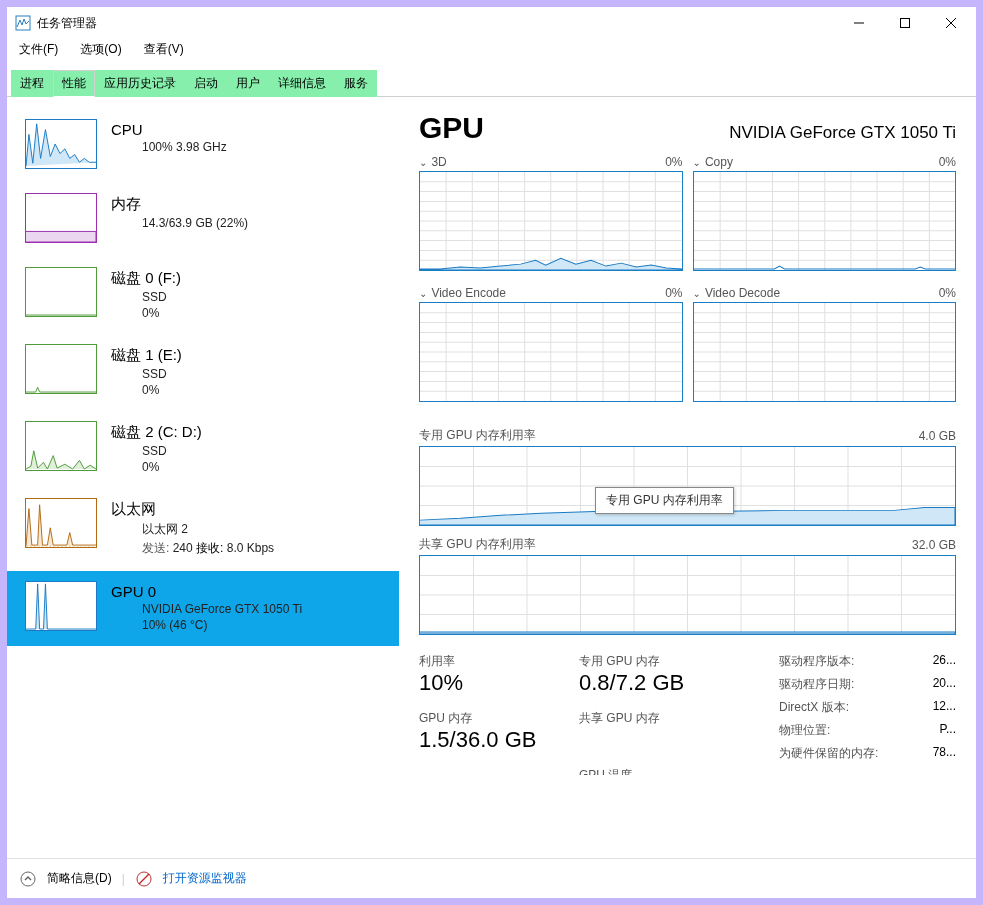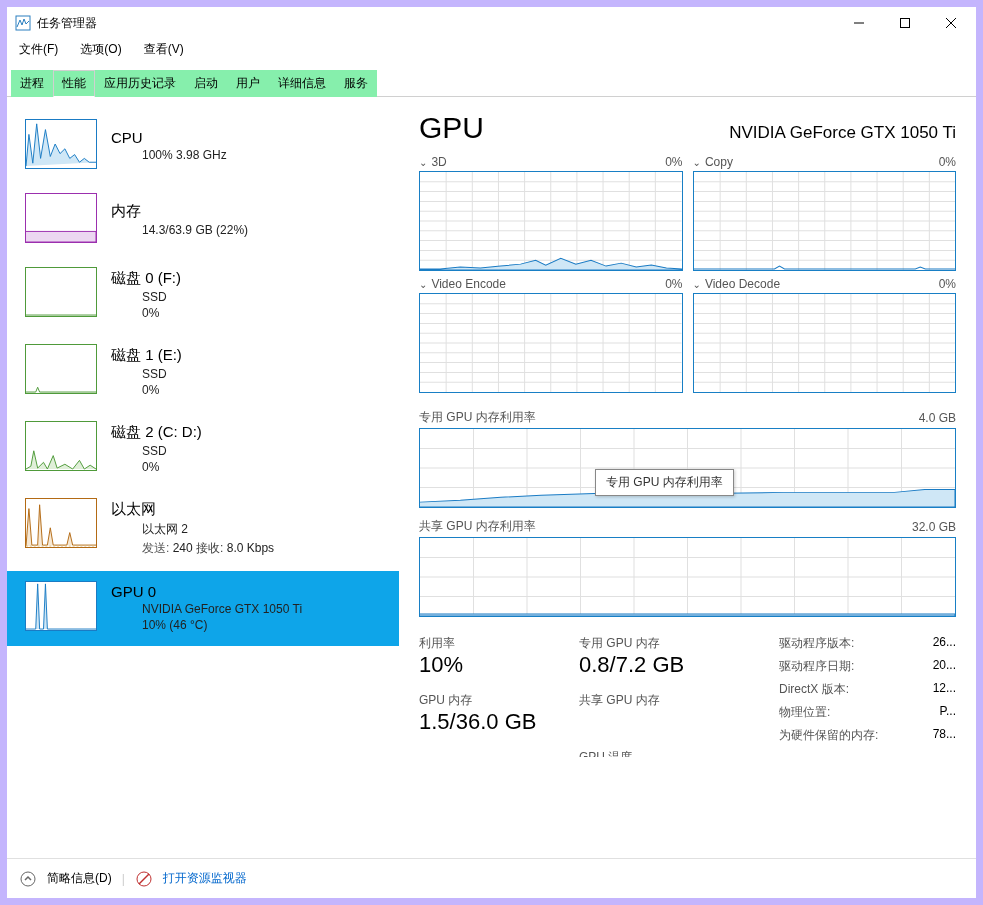--- a/index.html
+++ b/index.html
@@ -14,28 +14,28 @@
 .menubar span { padding: 2px 4px; }
 .tabs { display: flex; border-bottom: 1px solid #d0d0d0; padding: 0 4px; margin-top: 6px; }
 .tab { padding: 4px 8px; font-size: 12px; border: 1px solid transparent; border-bottom: none; position: relative; top: 1px; background: #86efac; }
 .tab.active { border-color: #d0d0d0; border-bottom: 1px solid #fff; }
 .content { flex: 1; display: flex; overflow: hidden; }
 .sidebar { width: 392px; overflow-y: auto; padding: 12px 0 0 0; }
 .sidebar-item { display: flex; padding: 10px 12px 14px 18px; gap: 14px; }
 .sidebar-item.selected { background: #0ea5e9; }
 .mini-graph { width: 72px; height: 50px; border: 1px solid; position: relative; flex-shrink: 0; }
 .mini-graph svg { width: 100%; height: 100%; display: block; }
-.sidebar-info { display: flex; flex-direction: column; gap: 2px; padding-top: 2px; justify-content: center; }
+.sidebar-info { display: flex; flex-direction: column; gap: 2px; padding-top: 2px; }
 .sidebar-title { font-size: 15px; font-weight: normal; }
 .sidebar-sub { font-size: 12px; color: #222; margin-left: 31px; }
 .main { flex: 1; padding: 14px 20px 0 20px; overflow: hidden; display: flex; flex-direction: column; }
 .main-header { display: flex; justify-content: space-between; align-items: baseline; margin-bottom: 10px; }
-.main-title { font-size: 30px; font-weight: 400; }
+.main-title { font-size: 30px; font-weight: 700; }
 .main-subtitle { font-size: 17px; }
-.chart-row { display: flex; gap: 10px; margin-bottom: 6px; }
+.chart-row { display: flex; gap: 10px; margin-bottom: 15px; }
 .chart-cell { flex: 1; }
 .chart-header { display: flex; justify-content: space-between; font-size: 12px; color: #555; margin-bottom: 2px; align-items: center; }
 .chart-box { border: 1px solid #187fc5; height: 100px; position: relative; background: #fff; }
 .chart-box.tall { height: 80px; }
 .chart-box svg { width: 100%; height: 100%; display: block; }
 .grid-line { stroke: #e0e0e0; stroke-width: 1; }
 .chevron { font-size: 10px; color: #555; margin-right: 4px; }
 .tooltip { position: absolute; background: #fff; border: 1px solid #888; padding: 4px 10px; font-size: 12px; color: #333; box-shadow: 1px 1px 3px rgba(0,0,0,0.2); }
 .stats { display: flex; gap: 40px; margin-top: 18px; overflow: hidden; }
 .stats-left { display: grid; grid-template-columns: 150px 160px; row-gap: 14px; column-gap: 10px; }
@@ -43,21 +43,21 @@
 .stat-value { font-size: 22px; }
 .stats-right { flex: 1; font-size: 12px; }
 .stats-right-row { display: flex; justify-content: space-between; margin-bottom: 6px; }
 .stats-right-row .k { color: #555; white-space: nowrap; }
 .stats-right-row .v { color: #000; white-space: nowrap; overflow: hidden; text-overflow: clip; max-width: 38px; }
 .footer { height: 40px; border-top: 1px solid #e0e0e0; display: flex; align-items: center; padding: 0 12px; gap: 10px; font-size: 12px; }
 .footer-icon { width: 18px; height: 18px; display: inline-flex; align-items: center; justify-content: center; }
 .footer-link { color: #0066cc; }
 .divider { color: #ccc; }
 .send-label { color: #555; }
-.recv-label { color: #404040; }
+.recv-label { color: #000000; }
 </style>
 </head>
 <body>
 
 <div class="window">
 
   <div class="titlebar">
     <svg class="titlebar-icon" viewBox="0 0 16 16">
       <rect x="1" y="1" width="14" height="14" fill="none" stroke="#2a7fc0" stroke-width="1"></rect>
       <polyline points="2,12 5,5 7,10 9,4 11,9 14,6" fill="none" stroke="#2a7fc0" stroke-width="1"></polyline>

